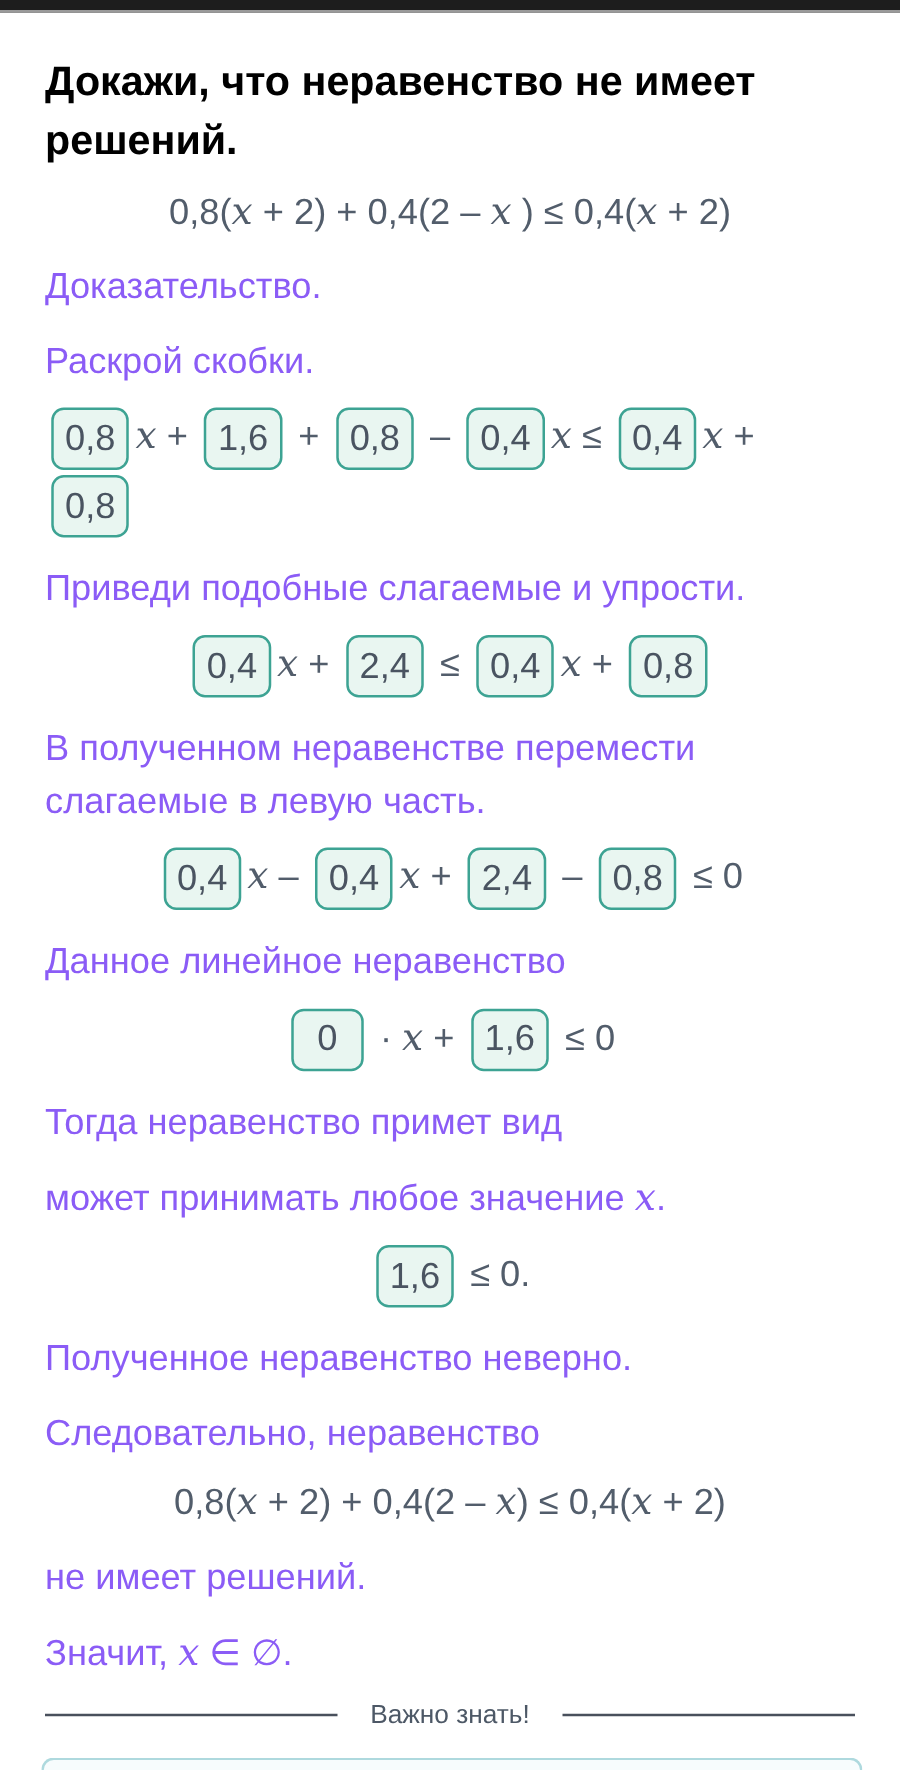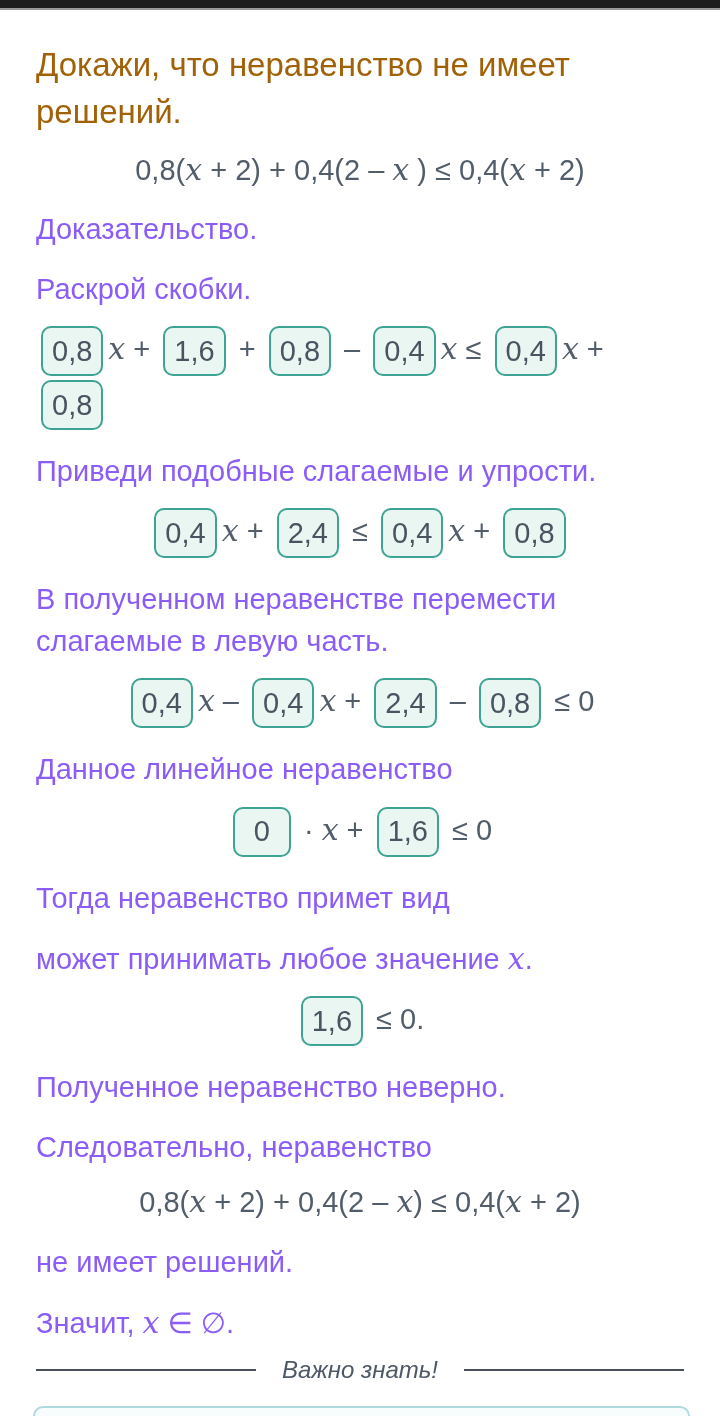--- a/index.html
+++ b/index.html
@@ -20,22 +20,22 @@
   }
   main {
     flex:1 1 auto;
     display:flex;
     flex-direction:column;
     padding:32px 36px 0 36px;
     overflow:hidden;
   }
   .page-title {
     font-size:33px;
-    font-weight:normal;
-    color:#a16207;
+    font-weight:bold;
+    color:#000000;
     line-height:1.42;
   }
   .block { margin-top:18px; }
   .para {
     font-size:29px;
     color:#8b5cf6;
     line-height:1.45;
   }
   .math {
     font-size:29px;
@@ -70,21 +70,21 @@
     font-style:normal;
   }
   .divider {
     margin-top:auto;
     margin-bottom:32px;
     display:flex;
     align-items:center;
     gap:26px;
   }
   .divider .line { flex:1 1 auto; height:2px; background:#49505c; }
-  .divider .label { font-size:24px; color:#4d5866; white-space:nowrap;font-style:italic; }
+  .divider .label { font-size:21px; color:#4d5866; white-space:nowrap; }
   .bottom-card {
     position:absolute;
     left:33px;
     right:30px;
     bottom:0;
     height:10px;
     background:#f7fcfd;
     border:2.5px solid #aed9de;
     border-bottom:none;
     border-radius:12px 12px 0 0;

